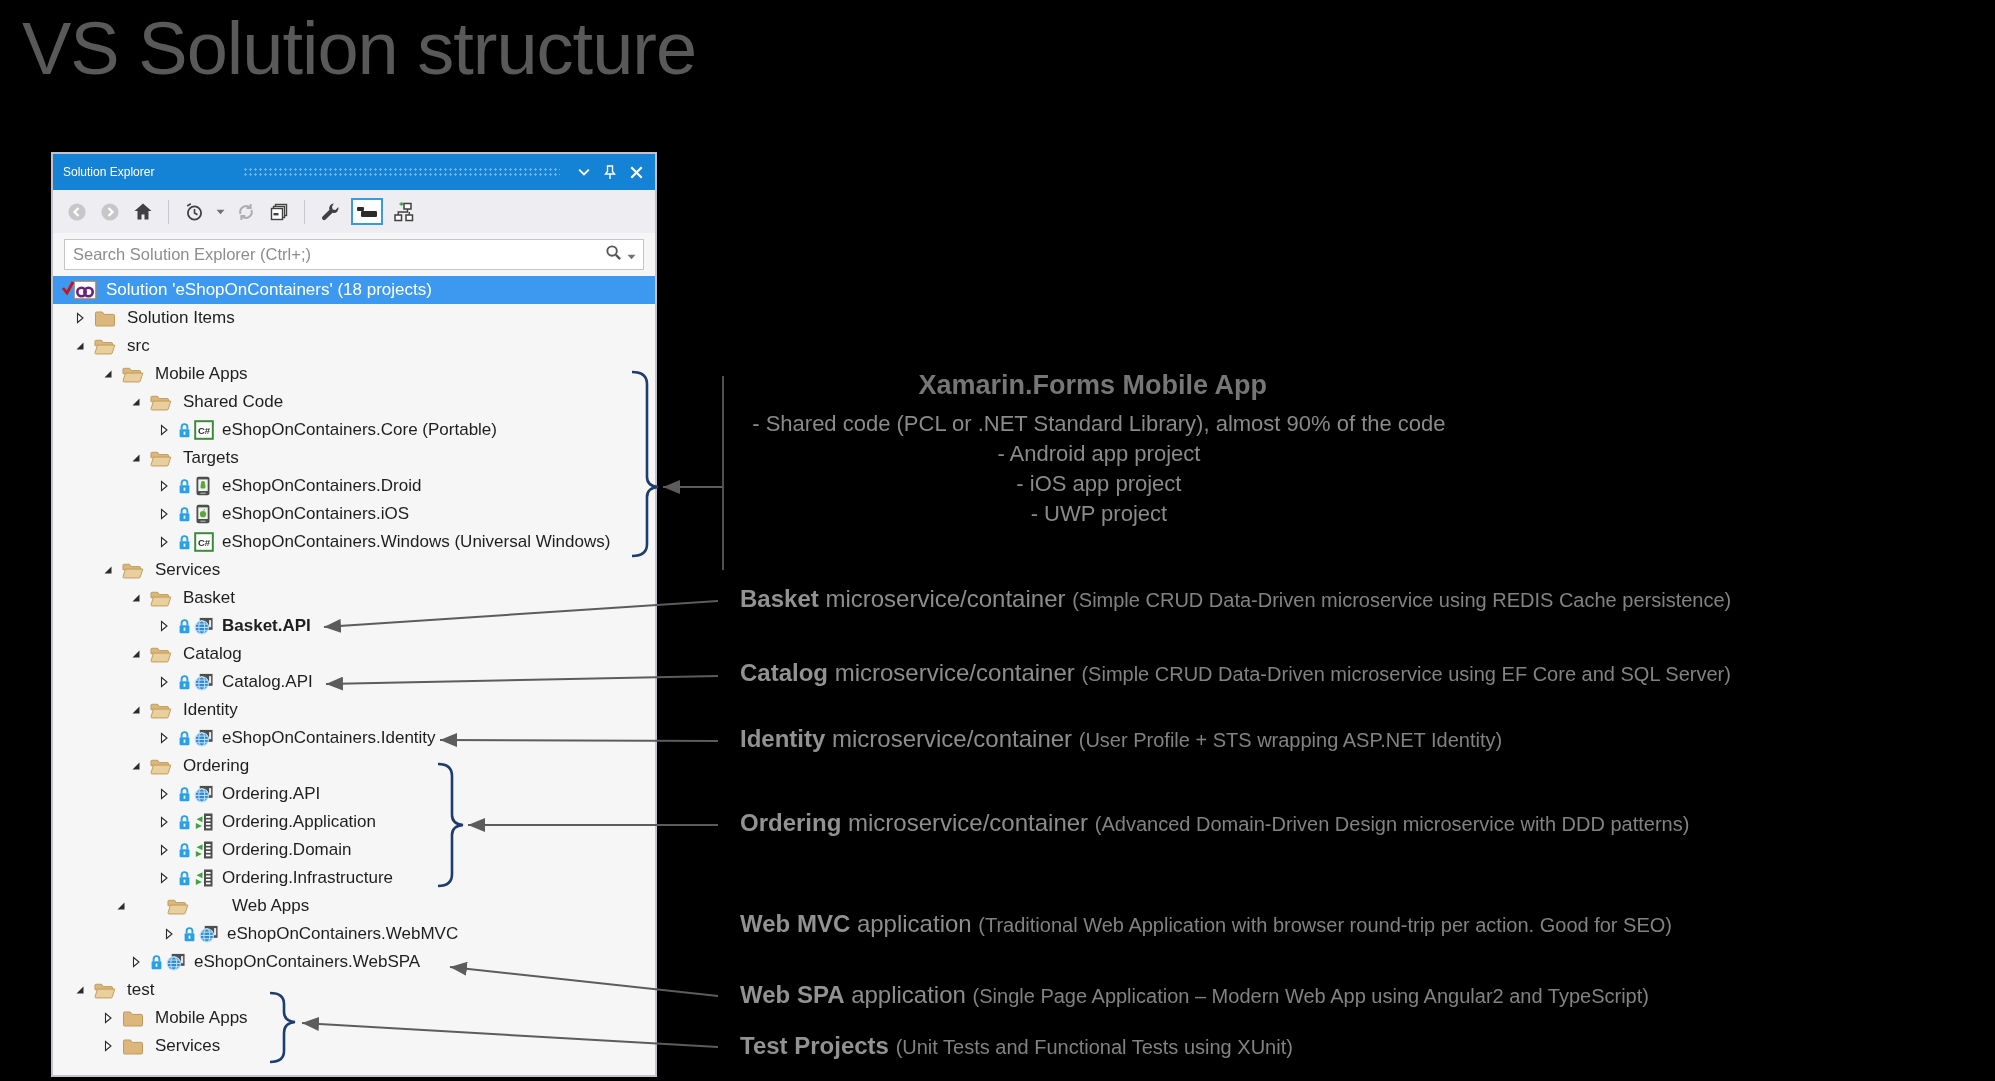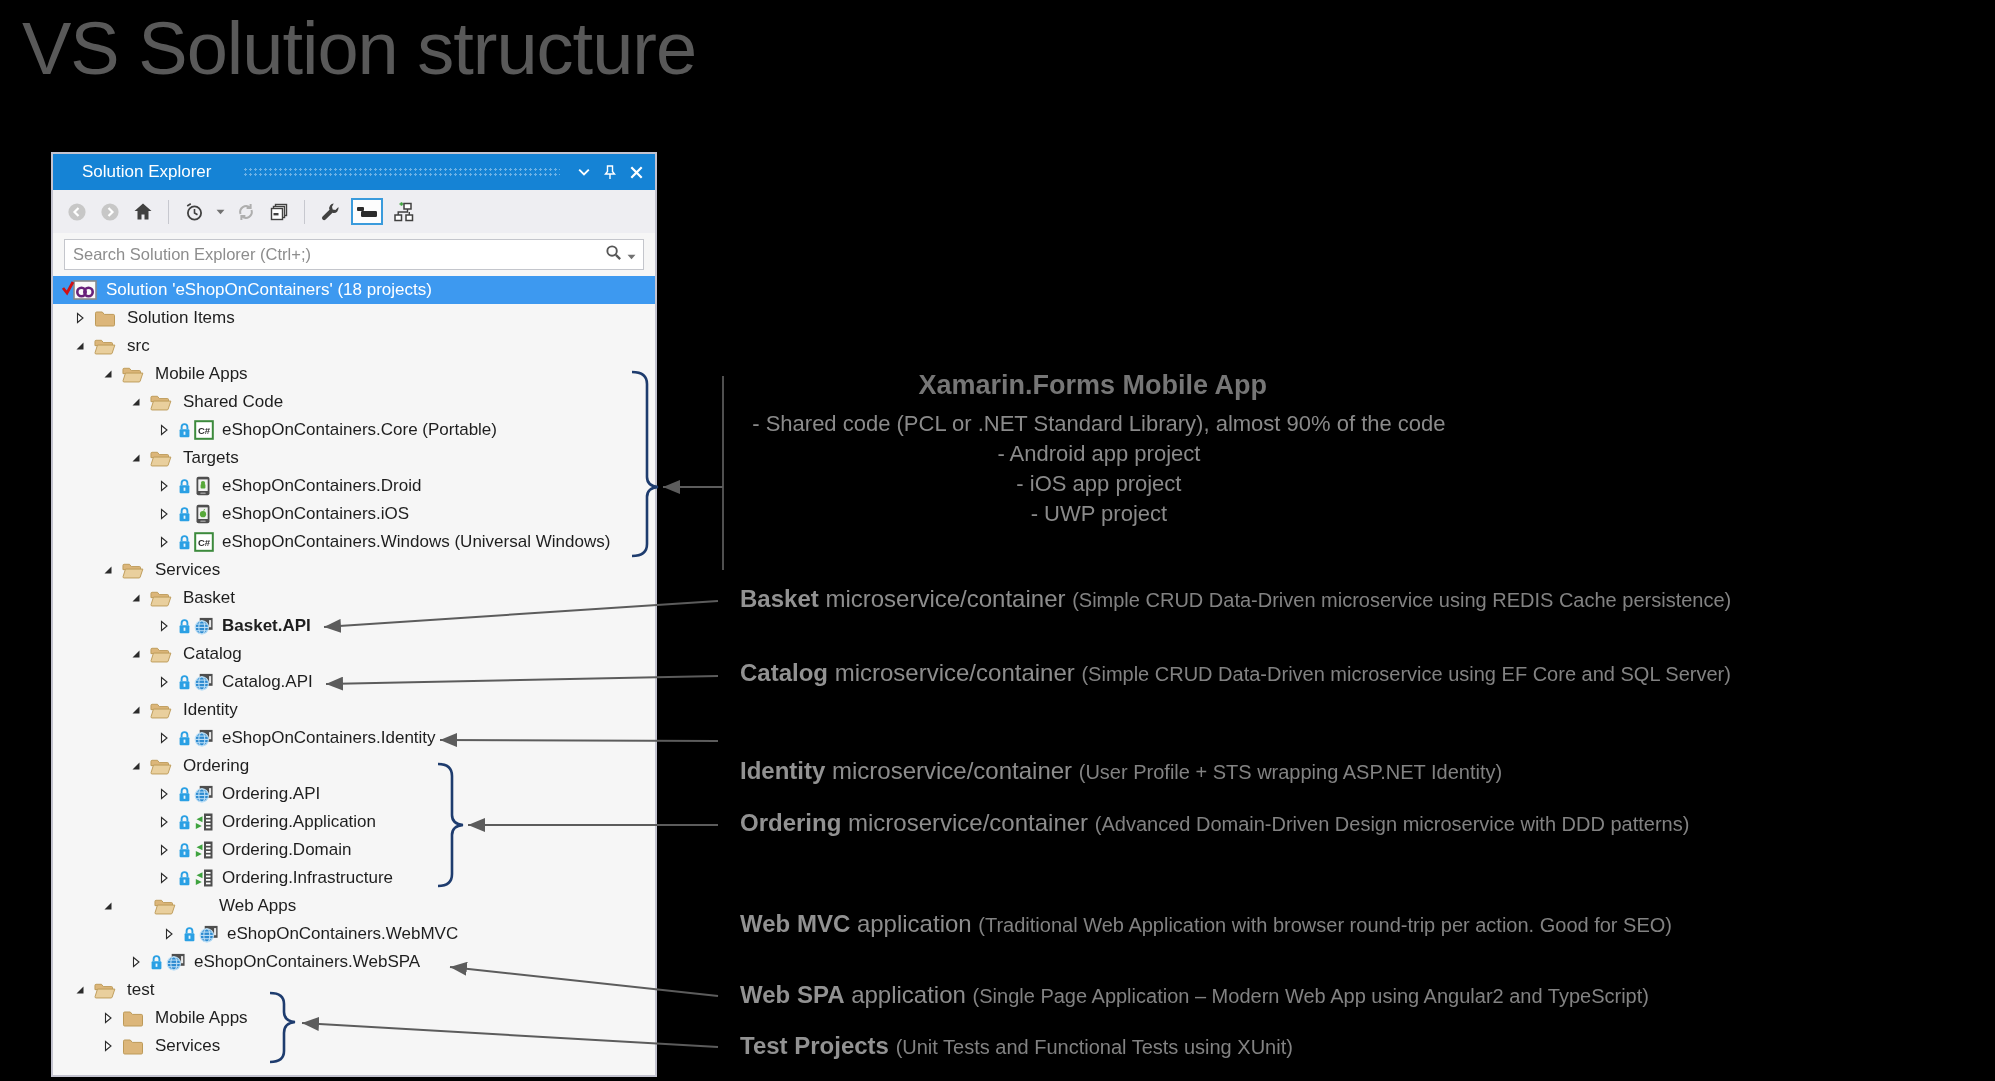--- a/index.html
+++ b/index.html
@@ -4,21 +4,21 @@
 <style>
   html,body{margin:0;padding:0;background:#000;}
   .stage{position:relative;width:1995px;height:1081px;background:#000;overflow:hidden;
          font-family:"Liberation Sans","DejaVu Sans",sans-serif;}
   .page-title{position:absolute;left:22px;top:6px;font-size:74px;font-weight:300;
               color:#595959;letter-spacing:-1px;margin:0;}
   
   .panel{position:absolute;left:51px;top:152px;width:606px;height:925px;
          background:#f6f6f6;border:2px solid #c3c3cf;box-sizing:border-box;}
   .titlebar{position:relative;height:36px;background:#1583d5;display:flex;align-items:center;}
-  .titlebar-title{color:#fff;font-size:17px;padding-left:10px;white-space:nowrap;margin-left:19px;}
+  .titlebar-title{color:#fff;font-size:12px;padding-left:10px;white-space:nowrap;}
   .titlebar-dots{position:absolute;left:190px;right:95px;top:13px;height:11px;
       background-image:radial-gradient(rgba(255,255,255,.38) 1px,transparent 1.3px);
       background-size:5px 5px;}
   .titlebar-icons{margin-left:auto;display:flex;align-items:center;gap:14px;padding-right:12px;}
   .titlebar-icons span{display:flex;align-items:center;}
   .toolbar{height:43px;background:#eeeef2;display:flex;align-items:center;padding-left:12px;gap:9px;}
   .toolbar .tb{display:flex;align-items:center;justify-content:center;width:24px;height:26px;}
   .toolbar .sep{width:1px;height:24px;background:#c7c8cf;margin:0 4px;}
   .toolbar .preview-box{width:32px;height:27px;border:2px solid #3a9bdc;background:#fdfdfd;
       display:flex;align-items:center;justify-content:center;box-sizing:border-box;}
@@ -581,21 +581,21 @@
               <rect x="12" y="4" width="4.5" height="1.8" fill="#fff"></rect>
               <rect x="12" y="7.5" width="4.5" height="1.8" fill="#fff"></rect>
               <rect x="12" y="11" width="4.5" height="1.8" fill="#fff"></rect>
               <rect x="12" y="14.5" width="4.5" height="1.8" fill="#fff"></rect>
               <path d="M8.5 4.2 L2.5 7.2 L8.5 10.2 Z" fill="#3fa33f"></path>
               <path d="M1.8 11 L7.8 14 L1.8 17 Z" fill="#3fa33f"></path>
             </svg>
           </span>
           <span class="lbl">Ordering.Infrastructure</span>
         </div>
-        <div class="trow" style="padding-left: 47px; gap: 32px;">
+        <div class="trow" style="padding-left: 60px; gap: 32px;">
           <span class="exp">
             <svg width="16" height="16" viewBox="0 0 16 16">
               <path d="M11.5 4.5 V11.5 H4.5 Z" fill="#2b2b2b"></path>
             </svg>
           </span>
           <span class="ficon">
             <svg width="23" height="17" viewBox="0 0 23 17">
               <path d="M1 3.2 a1.2 1.2 0 0 1 1.2 -1.2 h5.6 l2 2.4 h8.4 a1.2 1.2 0 0 1 1.2 1.2 v2 H1 Z" fill="#dcb67a" stroke="#bd9a58" stroke-width="1"></path>
               <path d="M3.6 7 h18.2 l-2.8 8.4 a1.3 1.3 0 0 1 -1.2 0.9 H2.2 A1.1 1.1 0 0 1 1.1 15 Z" fill="#e9cf9d" stroke="#bd9a58" stroke-width="1"></path>
             </svg>
@@ -724,20 +724,20 @@
         <div class="ann-bullet">  - Shared code (PCL or .NET Standard Library), almost 90% of the code</div>
         <div class="ann-bullet">  - Android app project</div>
         <div class="ann-bullet">  - iOS app project</div>
         <div class="ann-bullet">  - UWP project</div>
       </div>
   </div>
 
   <div id="callouts">
       <div class="callout" style="top: 585px;"><span class="co-bold">Basket</span><span class="co-rest"> microservice/container </span><span class="co-paren">(Simple CRUD Data-Driven microservice using REDIS Cache persistence)</span></div>
       <div class="callout" style="top: 659px;"><span class="co-bold">Catalog</span><span class="co-rest"> microservice/container </span><span class="co-paren">(Simple CRUD Data-Driven microservice using EF Core and SQL Server)</span></div>
-      <div class="callout" style="top: 725px; margin-top: 32px;"><span class="co-bold">Identity</span><span class="co-rest"> microservice/container </span><span class="co-paren">(User Profile + STS wrapping ASP.NET Identity)</span></div>
+      <div class="callout" style="top: 725px;"><span class="co-bold">Identity</span><span class="co-rest"> microservice/container </span><span class="co-paren">(User Profile + STS wrapping ASP.NET Identity)</span></div>
       <div class="callout" style="top: 809px;"><span class="co-bold">Ordering</span><span class="co-rest"> microservice/container </span><span class="co-paren">(Advanced Domain-Driven Design microservice with DDD patterns)</span></div>
       <div class="callout" style="top: 910px;"><span class="co-bold">Web MVC</span><span class="co-rest"> application </span><span class="co-paren">(Traditional Web Application with browser round-trip per action. Good for SEO)</span></div>
       <div class="callout" style="top: 981px;"><span class="co-bold">Web SPA</span><span class="co-rest"> application </span><span class="co-paren">(Single Page Application – Modern Web App using Angular2 and TypeScript)</span></div>
       <div class="callout" style="top: 1032px;"><span class="co-bold">Test Projects</span><span class="co-rest"> </span><span class="co-paren">(Unit Tests and Functional Tests using XUnit)</span></div>
     </div>
 
 </div>
 
 </body></html>

